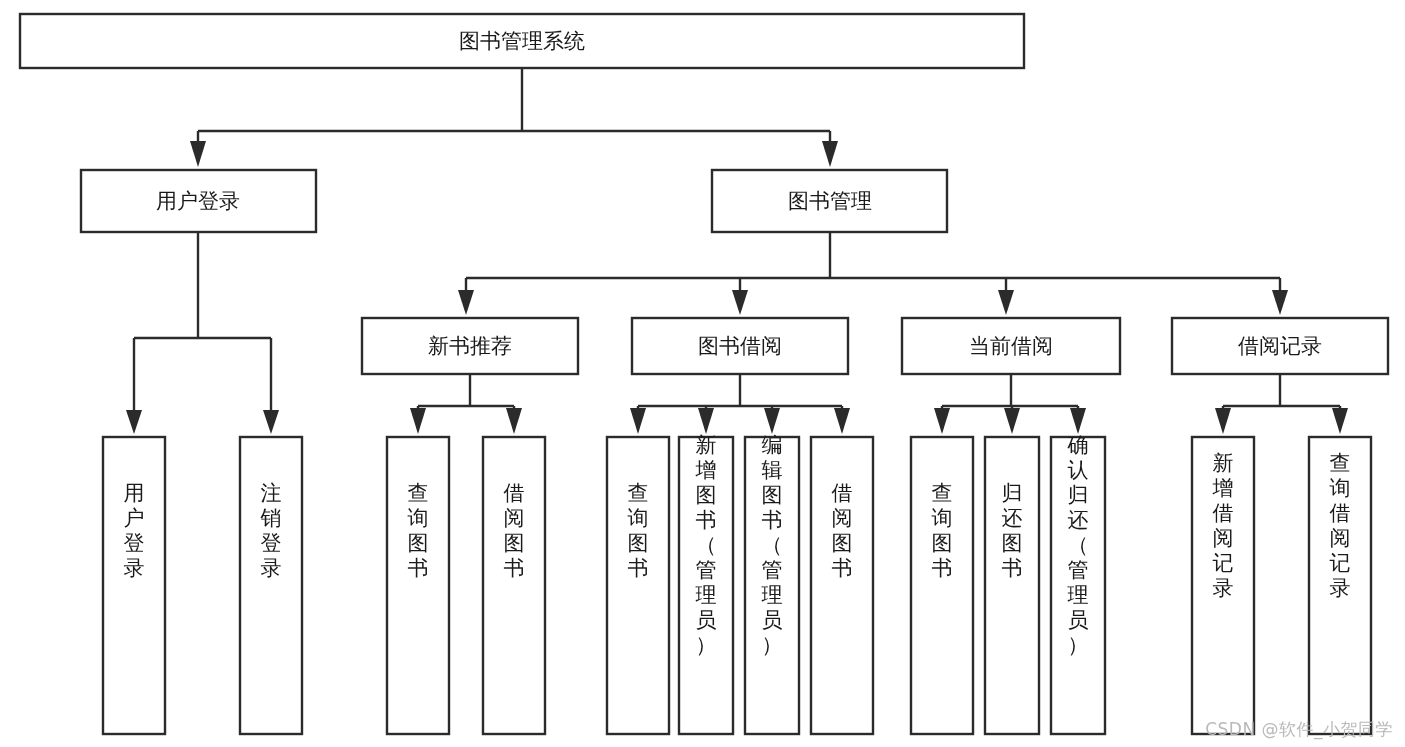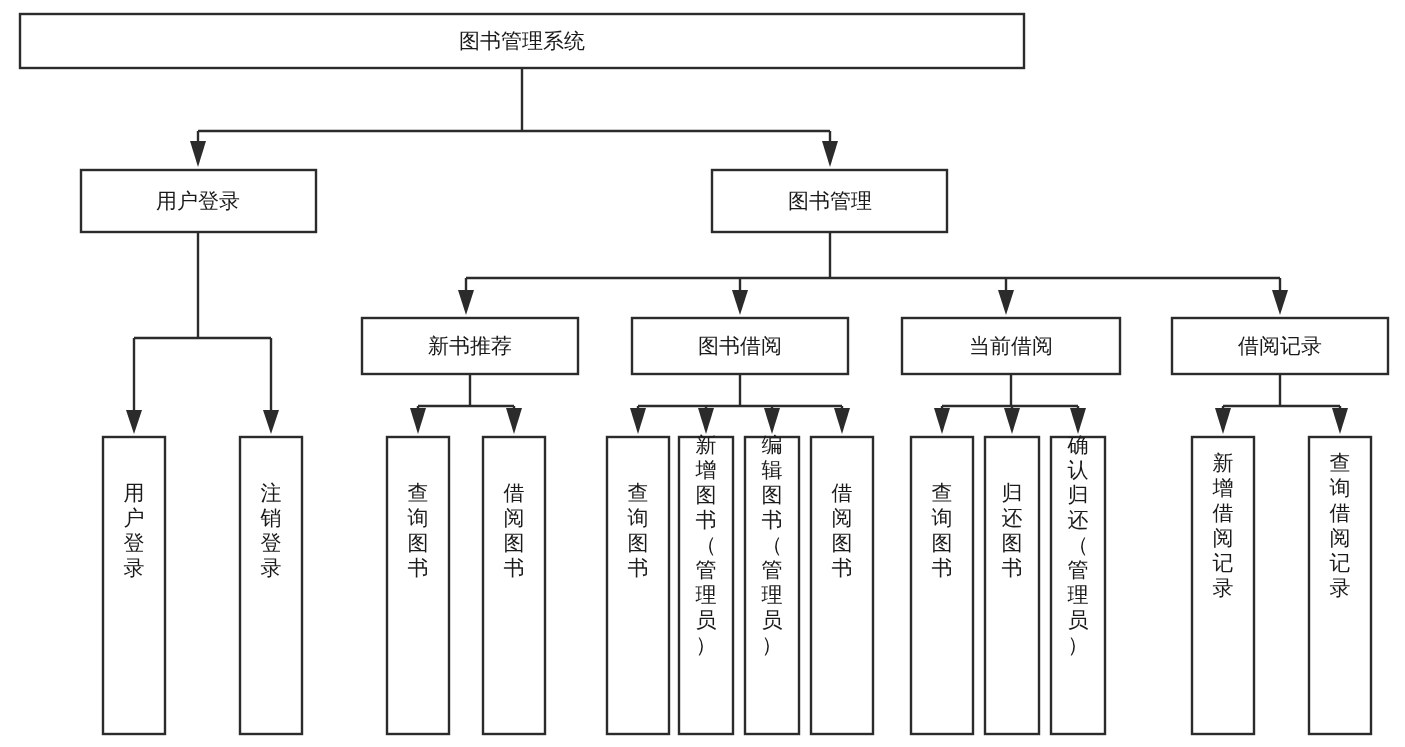--- a/index.html
+++ b/index.html
@@ -224,13 +224,14 @@
     <g>
       <rect class="node-box" x="1192" y="437" width="62" height="297"></rect>
       <text class="node-label-vert" x="1223" y="470"><tspan x="1223" dy="0">新</tspan><tspan x="1223" dy="25">增</tspan><tspan x="1223" dy="25">借</tspan><tspan x="1223" dy="25">阅</tspan><tspan x="1223" dy="25">记</tspan><tspan x="1223" dy="25">录</tspan></text>
     </g>
     <g>
       <rect class="node-box" x="1309" y="437" width="62" height="297"></rect>
       <text class="node-label-vert" x="1340" y="470"><tspan x="1340" dy="0">查</tspan><tspan x="1340" dy="25">询</tspan><tspan x="1340" dy="25">借</tspan><tspan x="1340" dy="25">阅</tspan><tspan x="1340" dy="25">记</tspan><tspan x="1340" dy="25">录</tspan></text>
     </g>
   </svg>
 
+  <div class="watermark">CSDN @软件_小贺同学</div>
 </div>
 
 </body></html>

